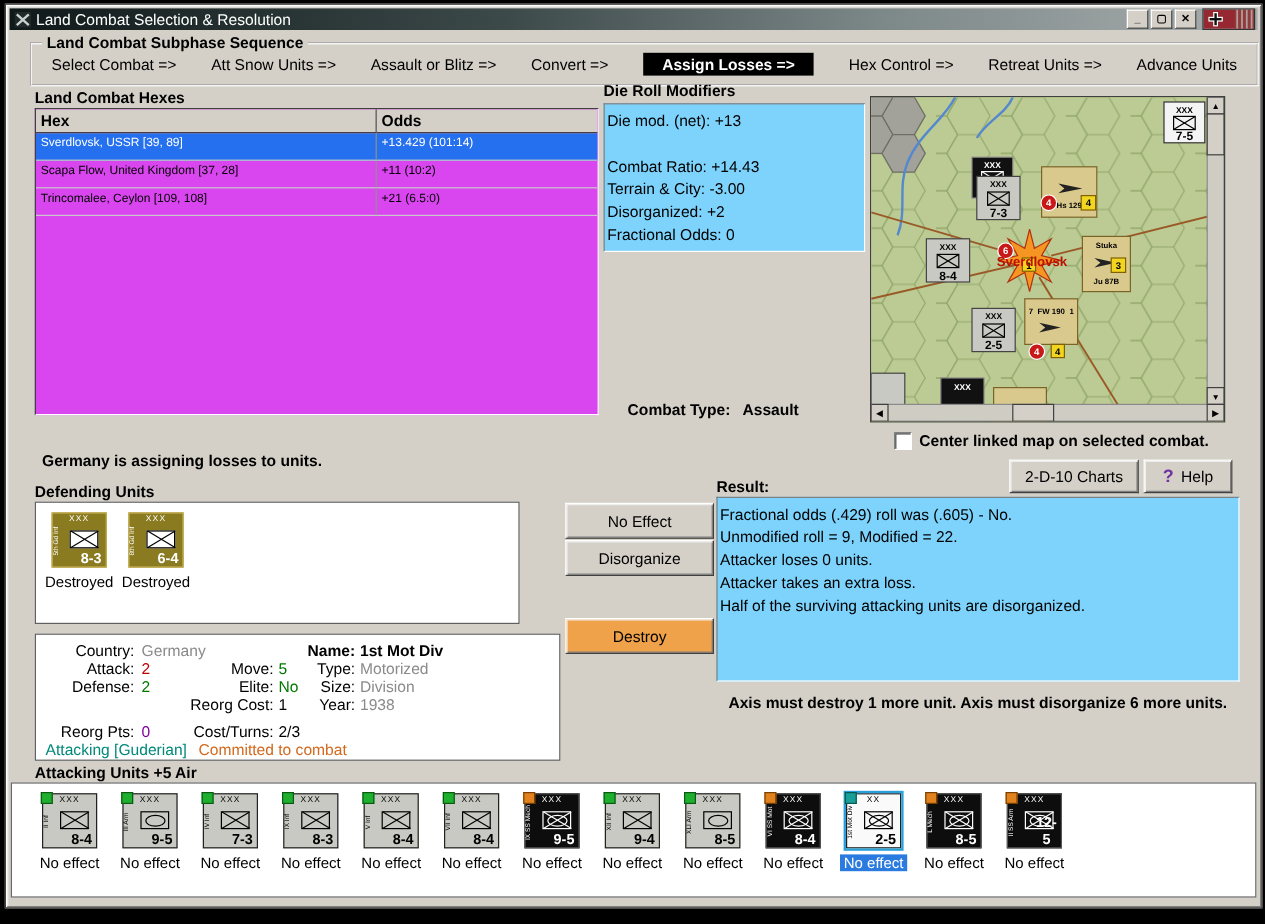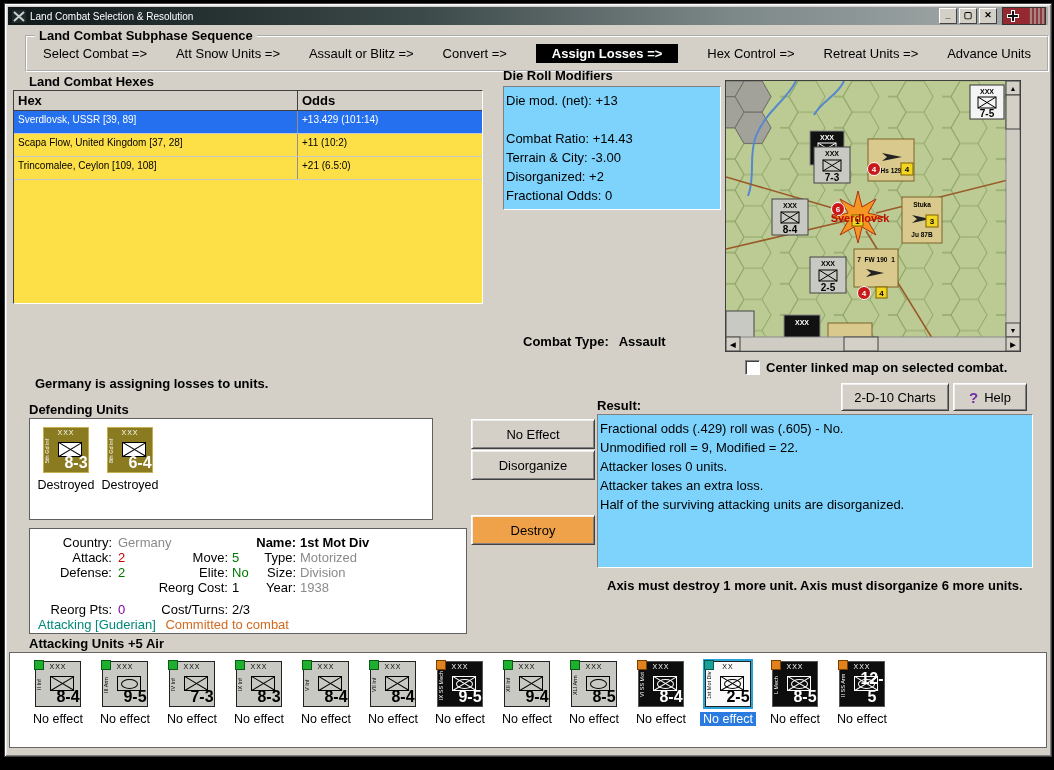--- a/index.html
+++ b/index.html
@@ -5,35 +5,35 @@
   html,body{margin:0;padding:0;background:#000;}
   .screen{position:relative;width:1054px;height:770px;background:#000;overflow:hidden;
           font-family:"Liberation Sans",sans-serif;color:#000;}
   .window{position:absolute;left:4px;top:3px;width:1046px;height:752px;background:#d4d0c8;
           border:1px solid #404040;box-shadow:inset 1px 1px 0 #fff,inset -1px -1px 0 #808080,inset 2px 2px 0 #e8e8e8;}
   
   .titlebar{position:absolute;left:3px;top:3px;right:3px;height:18px;
             background:linear-gradient(90deg,#10191a,#3d4a4a 40%,#7d8889 70%,#a7adad);
             display:flex;align-items:center;padding:0 2px;}
   .title-icon{width:14px;height:13px;margin:0 4px 0 2px;flex:none;}
-  .title-text{color:#fff;font-size:10px;flex:1;white-space:nowrap;overflow:hidden;}
+  .title-text{color:#fff;font-size:13px;flex:1;white-space:nowrap;overflow:hidden;}
   .tb-btn{width:16px;height:14px;margin-left:2px;background:#d4d0c8;border:1px solid;
           border-color:#fff #404040 #404040 #fff;font-size:9px;line-height:12px;text-align:center;
           font-weight:bold;color:#000;flex:none;}
   .flag{width:42px;height:16px;margin-left:5px;flex:none;border:1px solid #333;}
   
   fieldset.seq{position:absolute;left:20px;top:24px;width:1004px;height:40px;margin:0;padding:0 8px;
                border:2px groove #fff;}
   fieldset.seq legend{font-size:13px;font-weight:bold;padding:0 4px;}
   .seq-row{display:flex;justify-content:space-between;align-items:center;margin-top:1px;padding:0 8px;}
   .seq-step{font-size:13px;white-space:nowrap;}
   .seq-step.active{background:#000;color:#fff;font-weight:bold;padding:2px 16px;}
   .sec-label{position:absolute;font-size:13px;font-weight:bold;white-space:nowrap;text-align:center;}
   
-  .hex-table{position:absolute;left:8px;top:86px;width:470px;height:214px;background:#fde047;
+  .hex-table{position:absolute;left:24px;top:86px;width:470px;height:256px;background:#d946ef;
              border:1px solid;border-color:#404040 #fff #fff #404040;box-sizing:border-box;overflow:hidden;}
   .hex-header{display:flex;height:20px;}
   .hcell{background:#d4d0c8;border-right:1px solid #404040;border-bottom:1px solid #404040;
          font-size:13px;font-weight:bold;padding:2px 0 0 4px;box-sizing:border-box;}
   .hcell.c1{width:284px;flex:none;}
   .hcell.c2{flex:1;border-right:none;}
   .hex-row{display:flex;height:22px;border-bottom:1px solid #c8c8c8;font-size:10px;}
   .hex-row .cell{padding:3px 0 0 4px;box-sizing:border-box;white-space:nowrap;overflow:hidden;}
   .hex-row .c1{width:284px;flex:none;border-right:1px solid #909090;}
   .hex-row .c2{flex:1;}
@@ -83,21 +83,21 @@
   .note-teal{color:#00897a;} .note-orange{color:#d2691e;margin-left:6px;}
   
   .unit-cell{width:56px;display:flex;flex-direction:column;align-items:center;flex:none;}
   .counter{position:relative;width:46px;height:46px;border:1px solid #222;box-sizing:border-box;flex:none;}
   .counter.gray{background:#c9c9c3;color:#000;}
   .counter.black{background:#0d0d0d;color:#fff;border-color:#555;}
   .counter.white{background:#fafafa;color:#000;}
   .counter.olive{background:#8a7a20;color:#fff;border-color:#c8b050;}
   .counter.selected{outline:2px solid #2aa0d8;}
   .counter .size{position:absolute;top:1px;left:0;right:0;text-align:center;font-size:7px;letter-spacing:1px;}
-  .counter .str{position:absolute;bottom:0;left:0;right:0;text-align:center;font-size:16px;font-weight:bold;margin-left:20px;}
+  .counter .str{position:absolute;bottom:0;left:0;right:0;text-align:center;font-size:12px;font-weight:bold;margin-left:20px;}
   .counter .vert{position:absolute;left:0;top:3px;height:40px;width:8px;font-size:5.5px;line-height:6px;
                  writing-mode:vertical-rl;transform:rotate(180deg);text-align:center;white-space:nowrap;}
   .sym{position:absolute;left:14px;top:14px;width:24px;height:15px;border:1px solid currentColor;box-sizing:border-box;}
   .counter.olive .sym{background:#fff;color:#000;border-color:#000;}
   .sym.inf::before,.sym.mech::before,.sym.mot::before{content:'';position:absolute;left:-2px;top:6px;width:27px;height:1.4px;background:currentColor;transform:rotate(31deg);}
   .sym.inf::after,.sym.mech::after,.sym.mot::after{content:'';position:absolute;left:-2px;top:6px;width:27px;height:1.4px;background:currentColor;transform:rotate(-31deg);}
   .sym .oval{display:none;}
   .sym.arm .oval,.sym.mech .oval{display:block;position:absolute;left:3px;top:2px;width:15px;height:8px;
        border:1px solid currentColor;border-radius:50%;}
   .chip{position:absolute;left:-2px;top:-2px;width:8px;height:8px;display:none;z-index:2;}

